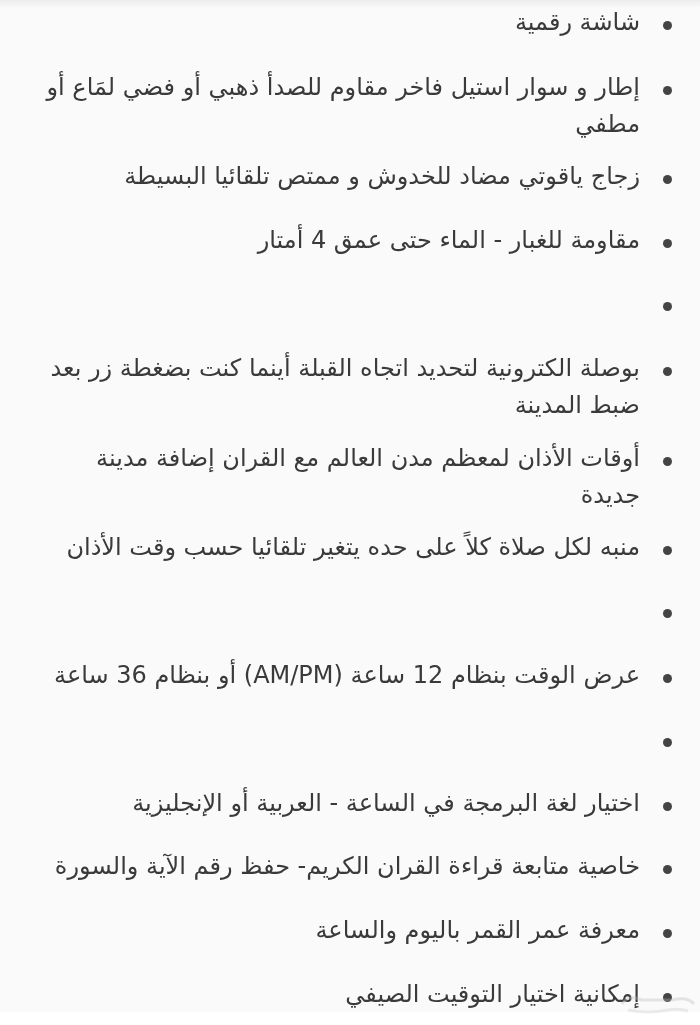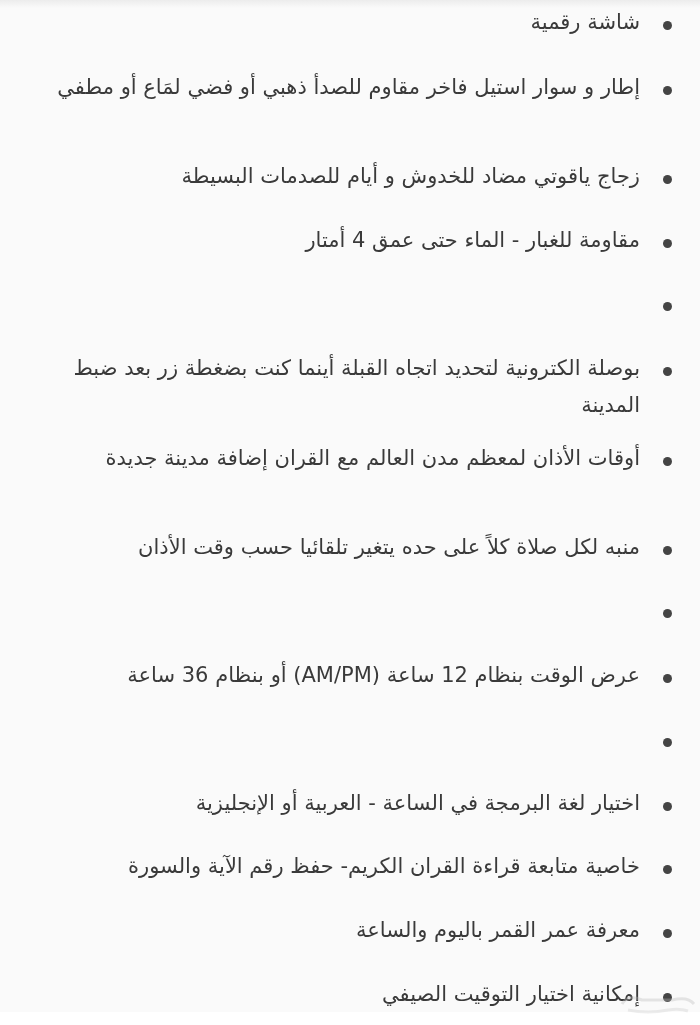--- a/index.html
+++ b/index.html
@@ -30,21 +30,21 @@
     }
     ul.features {
       list-style: none;
       margin: 0;
       padding: 0;
     }
     ul.features li {
       position: absolute;
       right: 60px;
       left: 32px;
-      font-size: 21px;
+      font-size: 24px;
       line-height: 37px;
       text-align: right;
     }
     ul.features li .bullet {
       position: absolute;
       right: -32px;
       top: 17px;
       width: 9px;
       height: 9px;
       border-radius: 50%;
@@ -76,21 +76,21 @@
     <li style="top:4px;">
       <span class="bullet"></span>
       <span>شاشة رقمية</span>
     </li>
     <li style="top:69px;">
       <span class="bullet"></span>
       <span>إطار و سوار استيل فاخر مقاوم للصدأ ذهبي أو فضي لمَاع أو مطفي</span>
     </li>
     <li style="top:158px;">
       <span class="bullet"></span>
-      <span>زجاج ياقوتي مضاد للخدوش و أيام للصدمات البسيطة</span>
+      <span>زجاج ياقوتي مضاد للخدوش و ممتص تلقائيا البسيطة</span>
     </li>
     <li style="top:222px;">
       <span class="bullet"></span>
       <span>مقاومة للغبار - الماء حتى عمق 4 أمتار</span>
     </li>
     <li style="top:285px;">
       <span class="bullet"></span>
     </li>
     <li style="top:350px;">
       <span class="bullet"></span>

